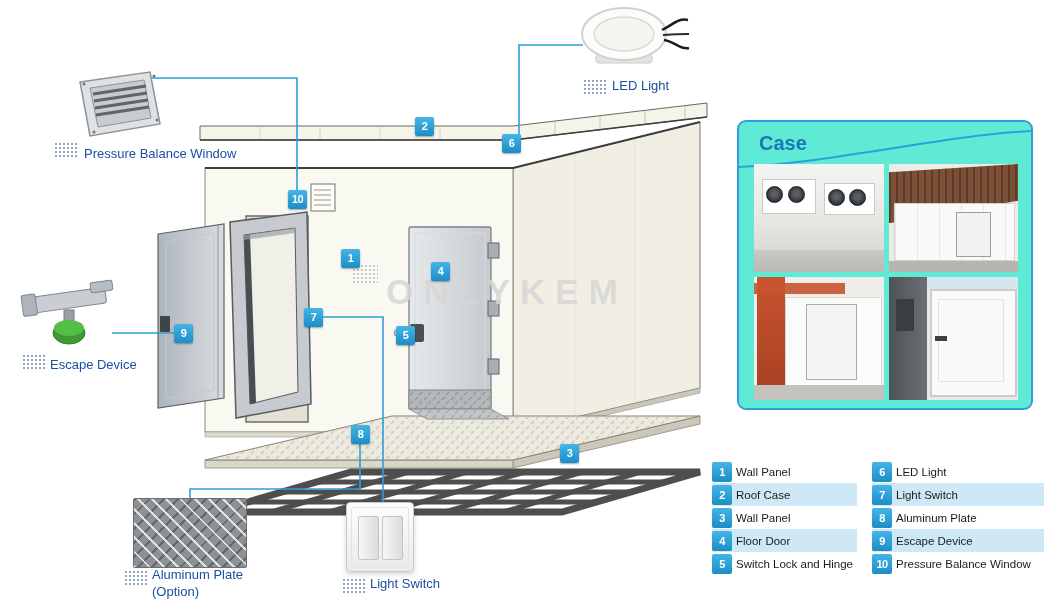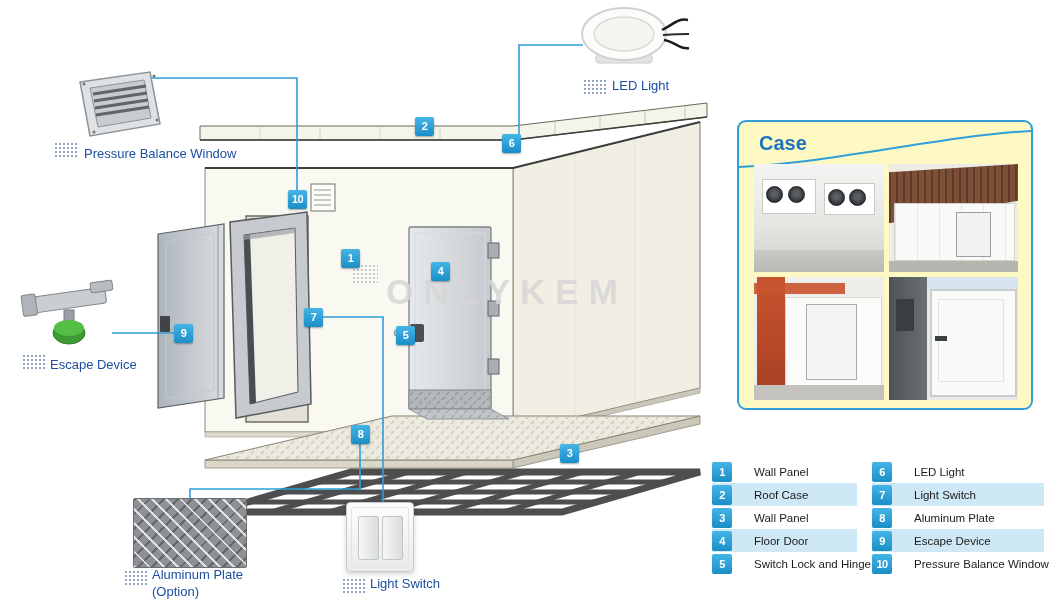--- a/index.html
+++ b/index.html
@@ -30,38 +30,38 @@
       repeating-linear-gradient(135deg, rgba(58,60,62,.5) 0 2px, transparent 2px 10px);}
   
   #switch-body{width:66px;height:68px;border:1px solid #c7cacc;border-radius:4px;
     background:linear-gradient(180deg,#FDFDFD,#E9EAEB);box-shadow:0 2px 5px rgba(0,0,0,.18);position:relative;}
   #switch-body .plate{position:absolute;inset:4px;border:1px solid #e0e2e4;border-radius:3px;}
   #switch-body .rocker{position:absolute;top:13px;width:19px;height:42px;border:1px solid #c2c5c7;border-radius:2px;
     background:linear-gradient(90deg,#F6F7F8,#DADCDE);}
   #switch-body .r1{left:11px;} #switch-body .r2{left:35px;}
   
   #case-box{position:absolute;left:737px;top:120px;width:296px;height:290px;z-index:4;
-    border:2px solid #2E9FD9;border-radius:9px;background:#fef9c3;box-sizing:border-box;}
+    border:2px solid #2E9FD9;border-radius:9px;background:#5eead4;box-sizing:border-box;}
   #case-title{position:absolute;left:20px;top:10px;font-size:20px;font-weight:bold;color:#1C75BC;}
   #case-photos{position:absolute;left:15px;top:42px;width:264px;height:236px;display:grid;
     grid-template-columns:1fr 1fr;grid-template-rows:108px 123px;gap:5px;}
   .photo{position:relative;overflow:hidden;background:#EDECE8;}
   .photo .p{position:absolute;}
   .fan{position:absolute;width:15px;height:15px;border-radius:50%;
        background:radial-gradient(circle at 50% 45%, #5a5e63 25%, #2d3034 70%);border:1px solid #1f2225;}
   
   #legend{position:absolute;left:712px;top:460px;z-index:6;display:flex;}
   .lcol{display:flex;flex-direction:column;}
   .lcol1{width:145px;margin-right:15px;} .lcol2{width:172px;}
   .lrow{display:flex;align-items:center;height:23px;}
   .lrow.tint{background:#CFE8F6;}
   .lbadge{width:20px;height:20px;flex:0 0 20px;border-radius:2px;text-align:center;
     background:linear-gradient(180deg,#45B5E7,#1B8EC7);color:#fff;font-weight:bold;
     font-size:11px;line-height:20px;letter-spacing:-.5px;}
-  .llabel{padding-left:22px;font-size:11.5px;color:#1b1b1b;white-space:nowrap;}
+  .llabel{padding-left:4px;font-size:11.5px;color:#1b1b1b;white-space:nowrap;}
 </style>
 </head>
 <body>
 
 <div id="stage">
 
   <svg class="diagram" width="1060" height="610" viewBox="0 0 1060 610">
     <defs>
       <linearGradient id="doorGrad" x1="0" y1="0" x2="1" y2="0">
         <stop offset="0" stop-color="#ADB5BC"></stop>

